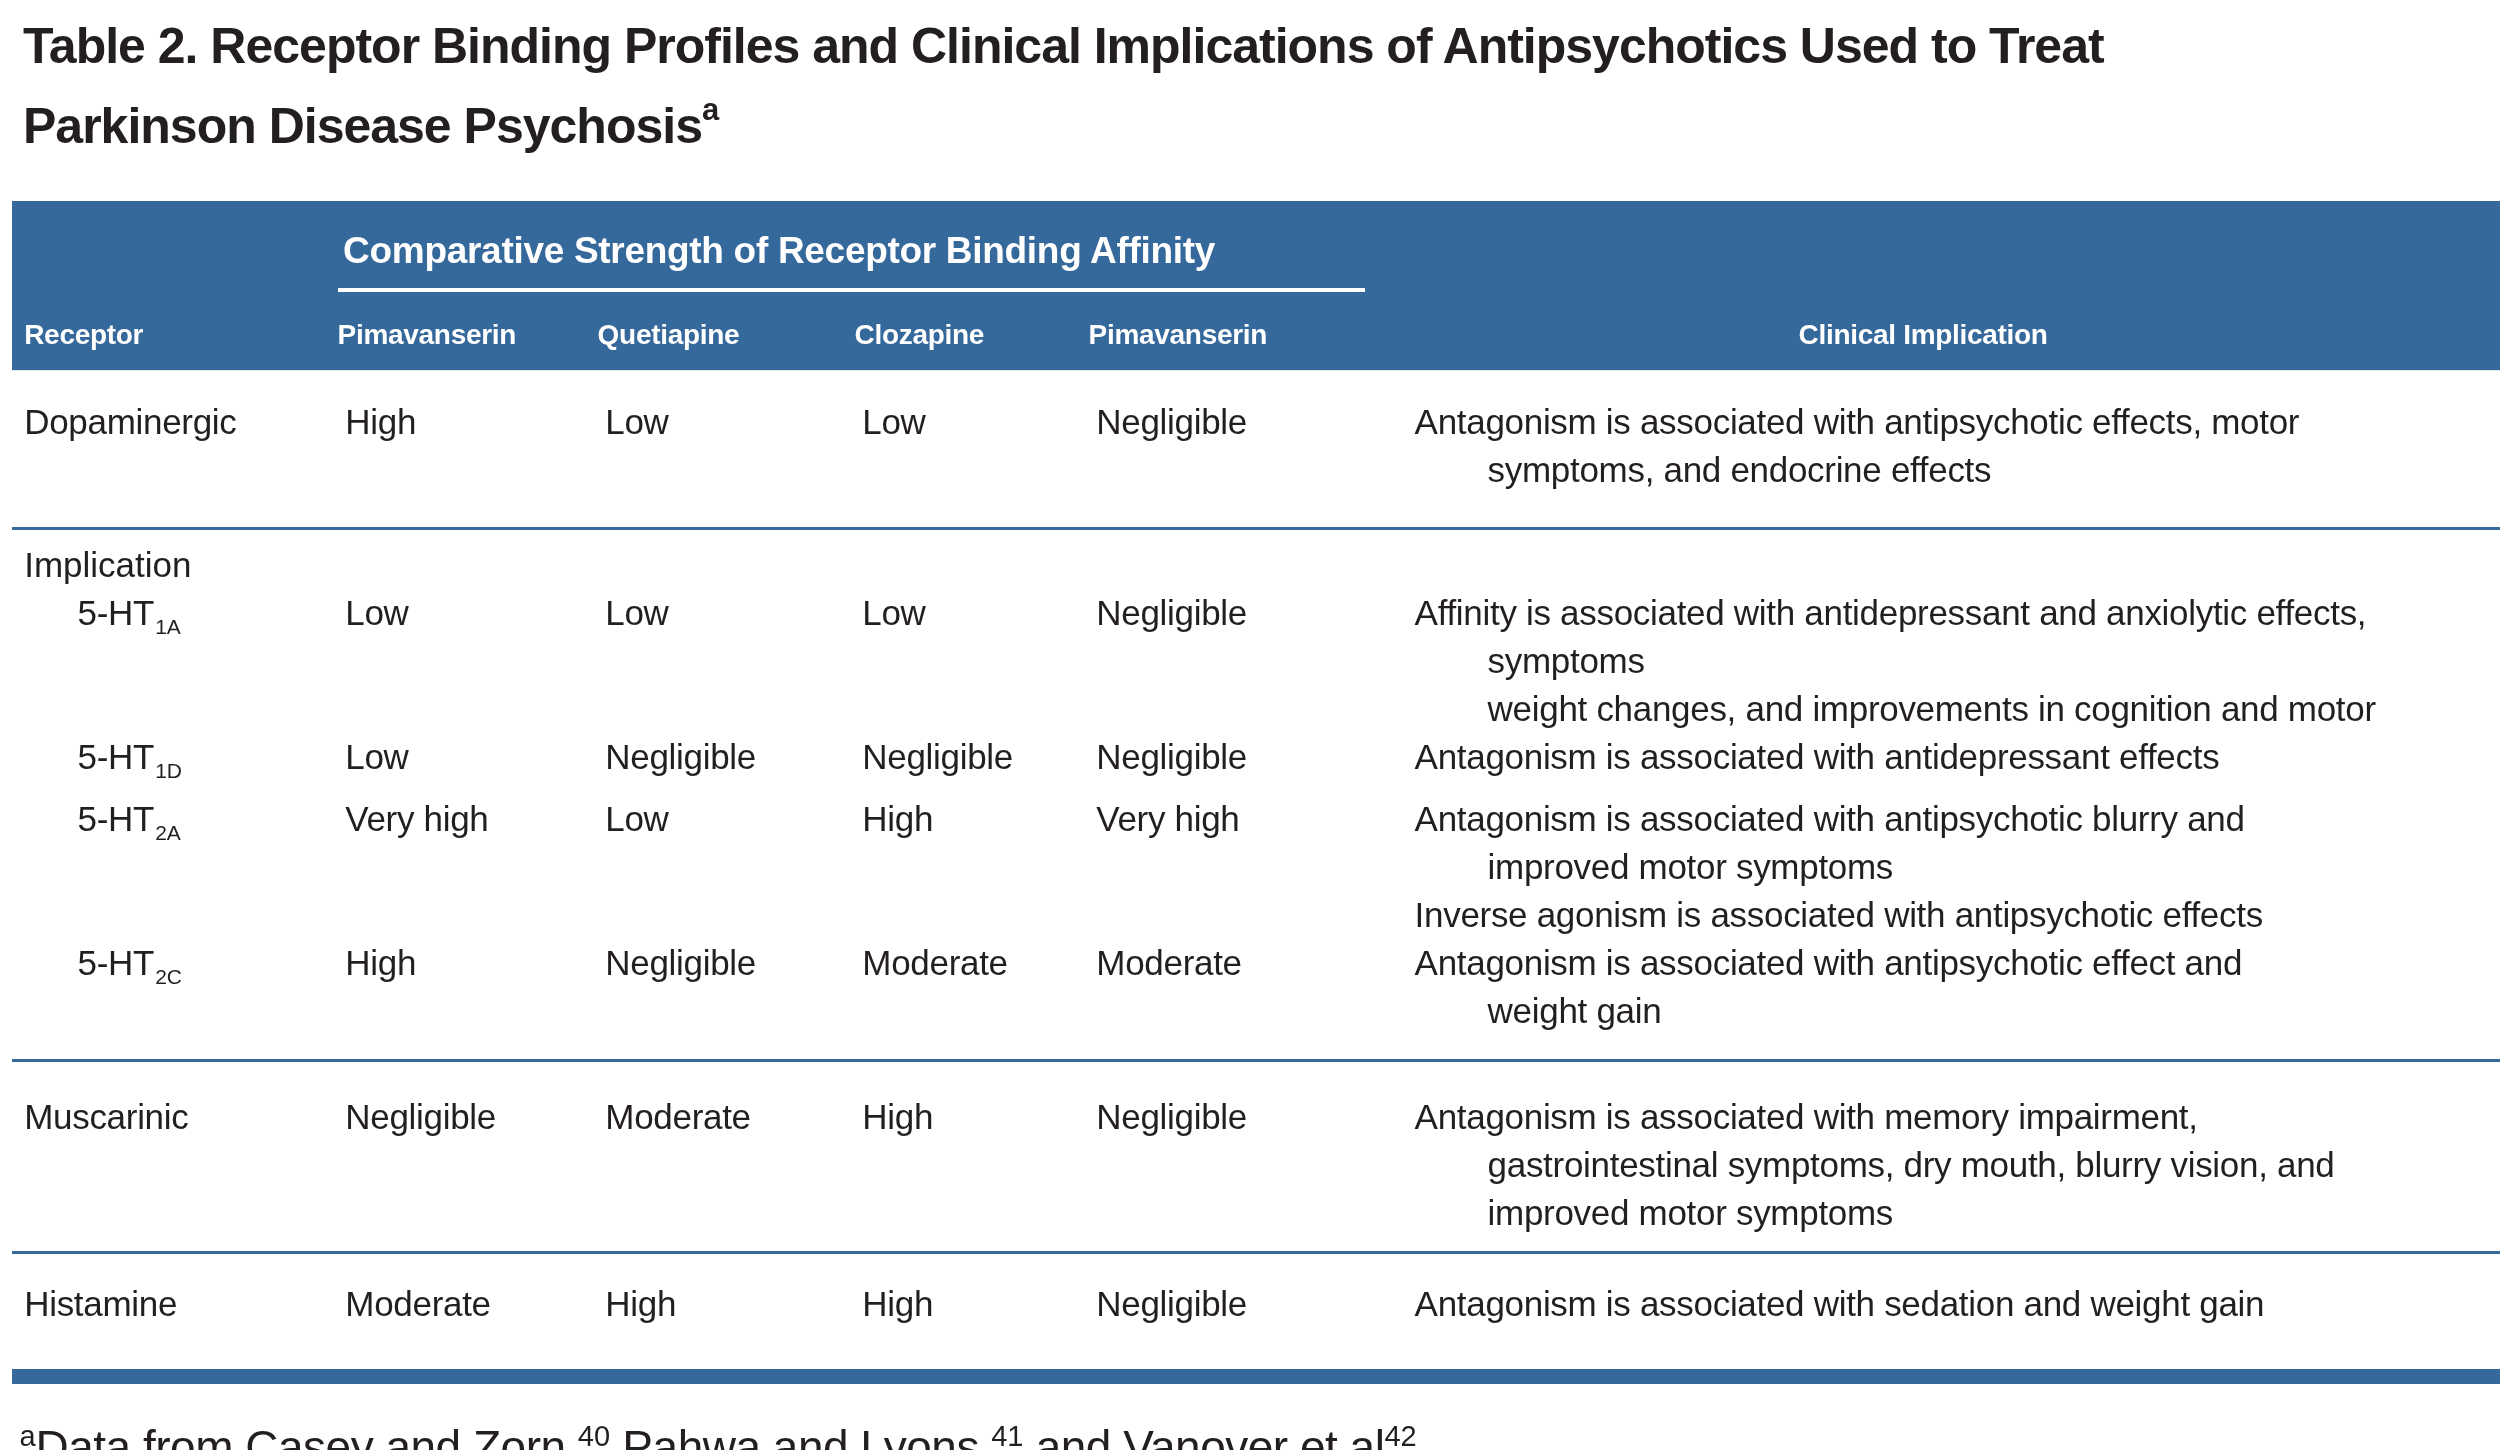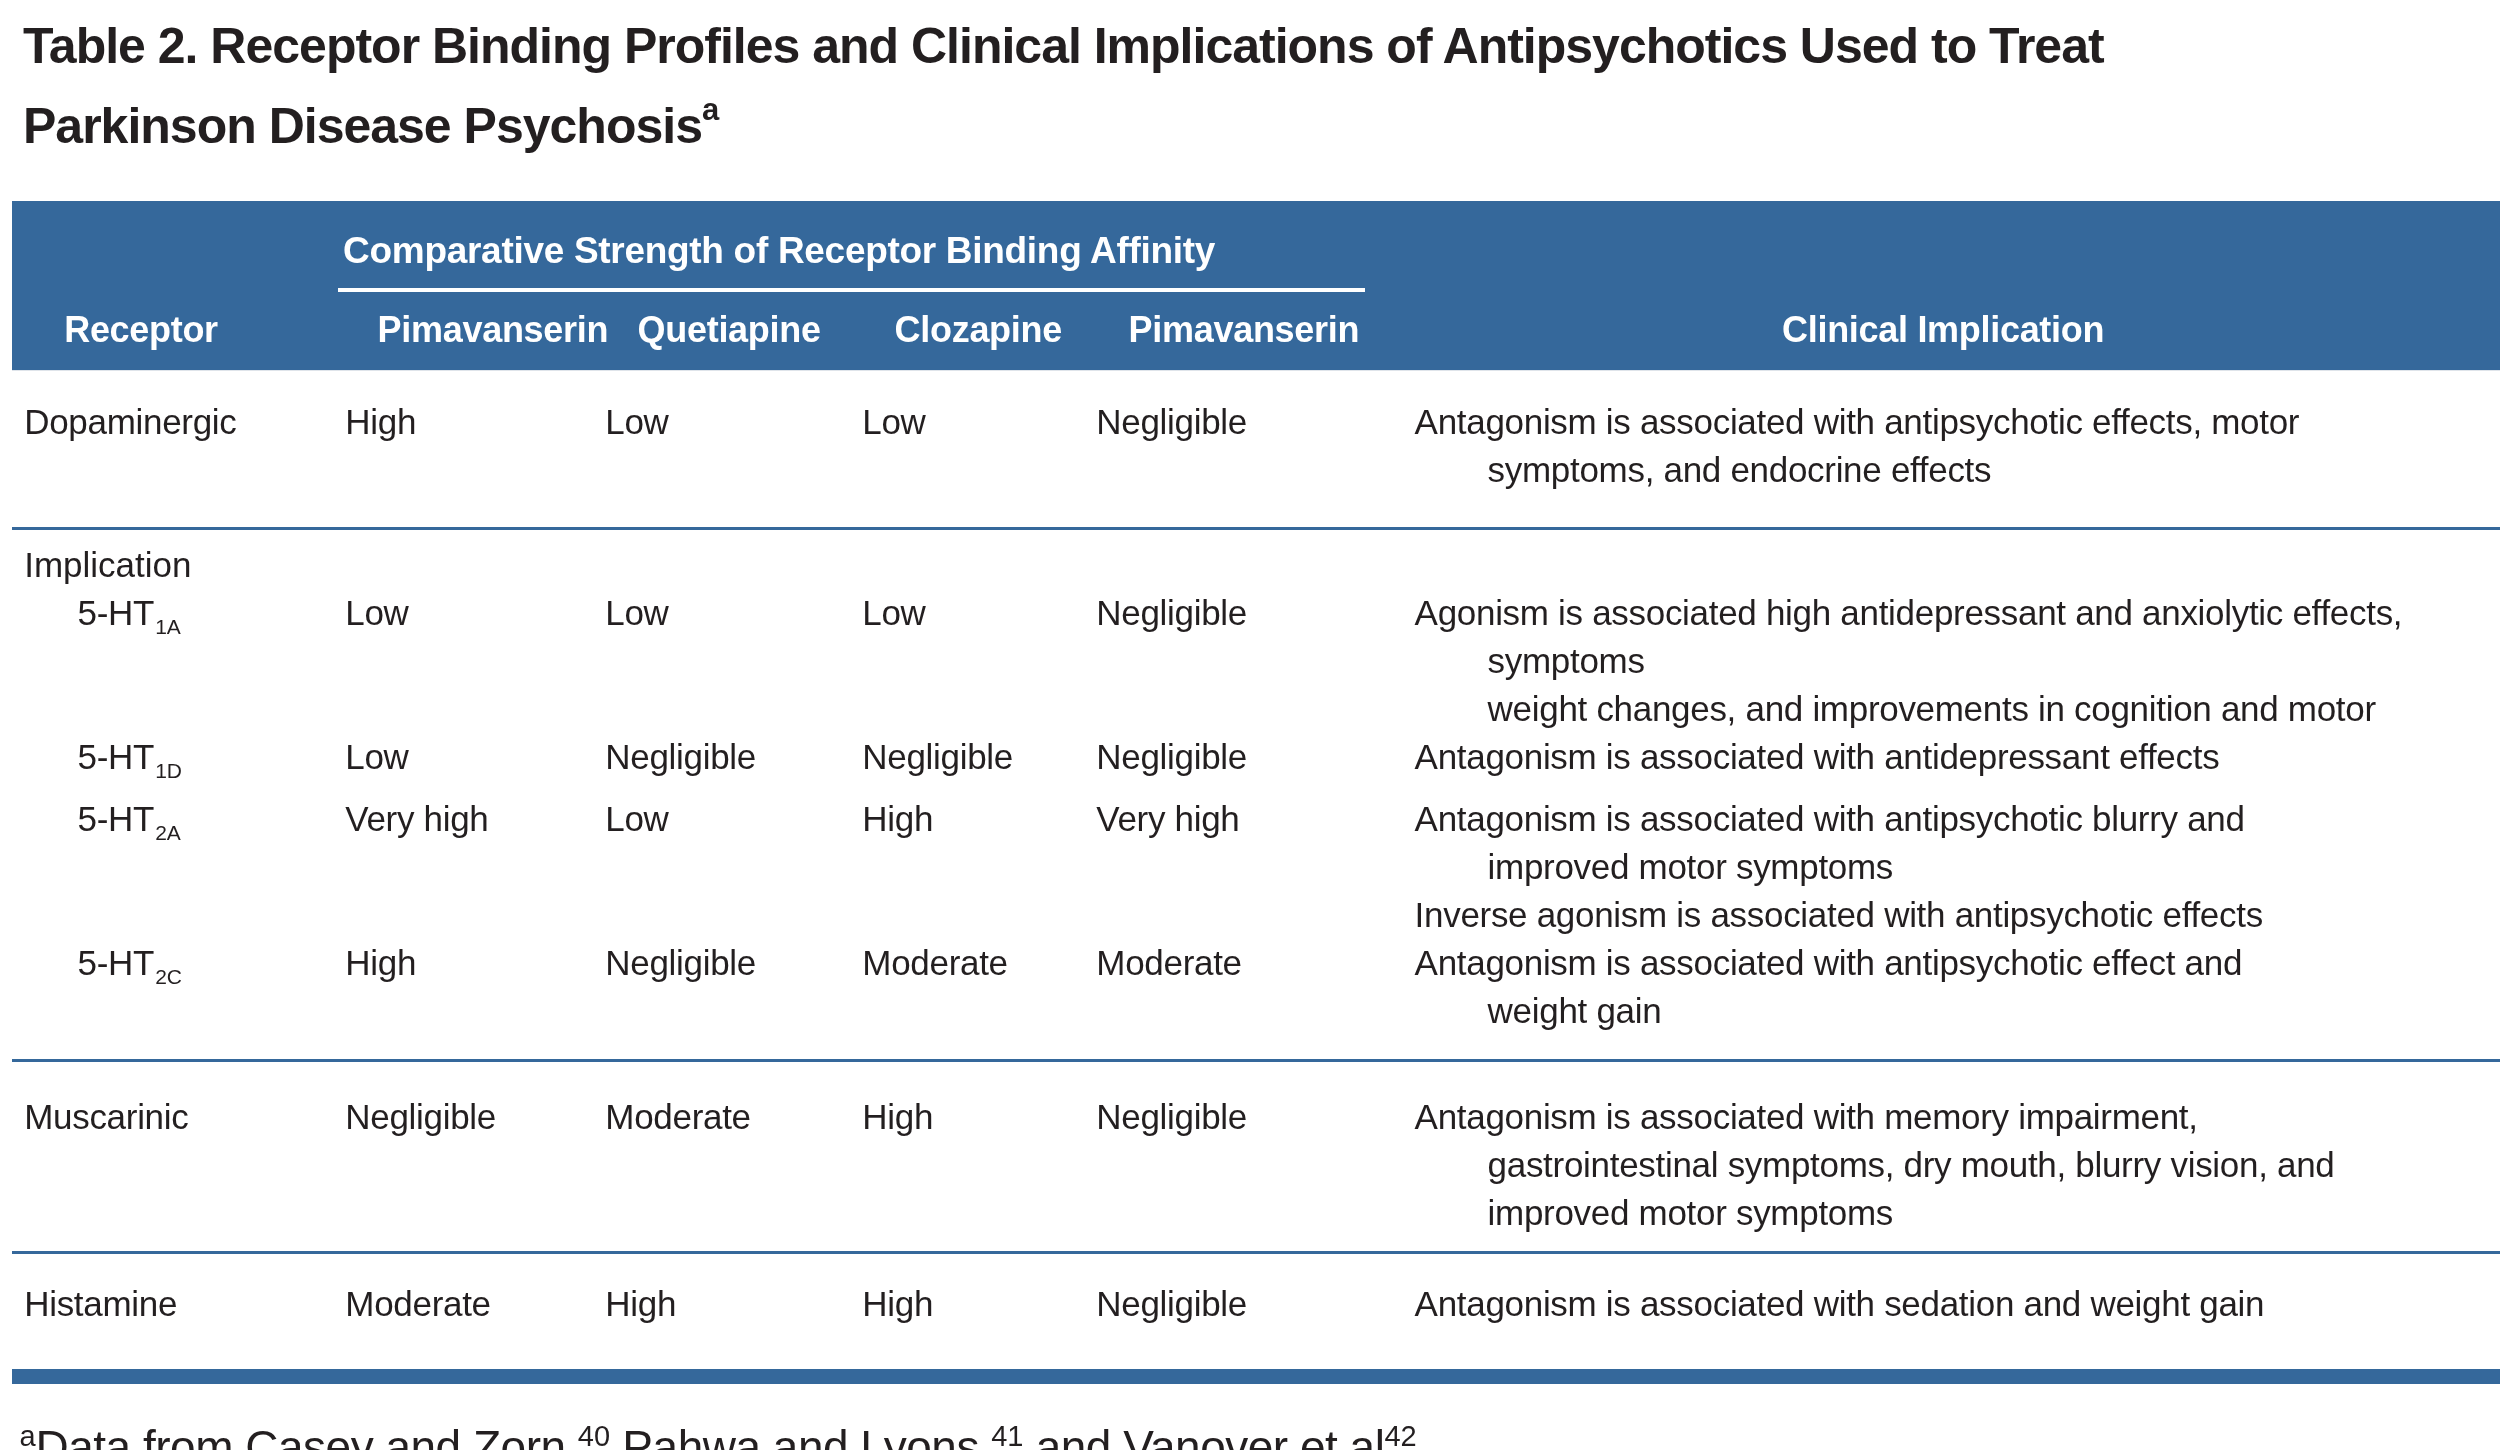--- a/index.html
+++ b/index.html
@@ -50,23 +50,22 @@
     white-space: nowrap;
   }
   .white-rule {
     position: absolute; left: 0; right: 50px; bottom: -4.8px;
     height: 4.8px; background: #FFFFFF;
   }
   .col-head {
     grid-row: 2;
     display: flex; align-items: flex-end;
     padding-bottom: 24px;
-    font-size: 36px; font-weight: 700; letter-spacing: -0.3px;
+    font-size: 28px; font-weight: 700; letter-spacing: -0.3px;
     white-space: nowrap;
-    margin-left: 40px;
   }
   .col-head.receptor { grid-column: 1; padding-left: 12.6px; }
   .col-head.c2 { grid-column: 2; }
   .col-head.c3 { grid-column: 3; }
   .col-head.c4 { grid-column: 4; }
   .col-head.c5 { grid-column: 5; }
   .col-head.clinical { grid-column: 6; justify-content: center; padding-right: 68px; }
 
   
   .section { border-bottom: 3.9px solid #35689B; }
@@ -137,21 +136,21 @@
     <div class="section serotonin">
       <div class="group-label">Implication</div>
 
       <div class="row grid sub-row">
         <div class="cell receptor"><span>5-HT</span><span class="rsub">1A</span></div>
         <div class="cell val">Low</div>
         <div class="cell val">Low</div>
         <div class="cell val">Low</div>
         <div class="cell val">Negligible</div>
         <div class="cell impl">
-          <div class="impl-line">Agonism is associated high antidepressant and anxiolytic effects,</div>
+          <div class="impl-line">Affinity is associated with antidepressant and anxiolytic effects,</div>
           <div class="impl-line cont">symptoms</div>
           <div class="impl-line cont">weight changes, and improvements in cognition and motor</div>
         </div>
       </div>
 
       <div class="row grid sub-row">
         <div class="cell receptor"><span>5-HT</span><span class="rsub">1D</span></div>
         <div class="cell val">Low</div>
         <div class="cell val">Negligible</div>
         <div class="cell val">Negligible</div>

